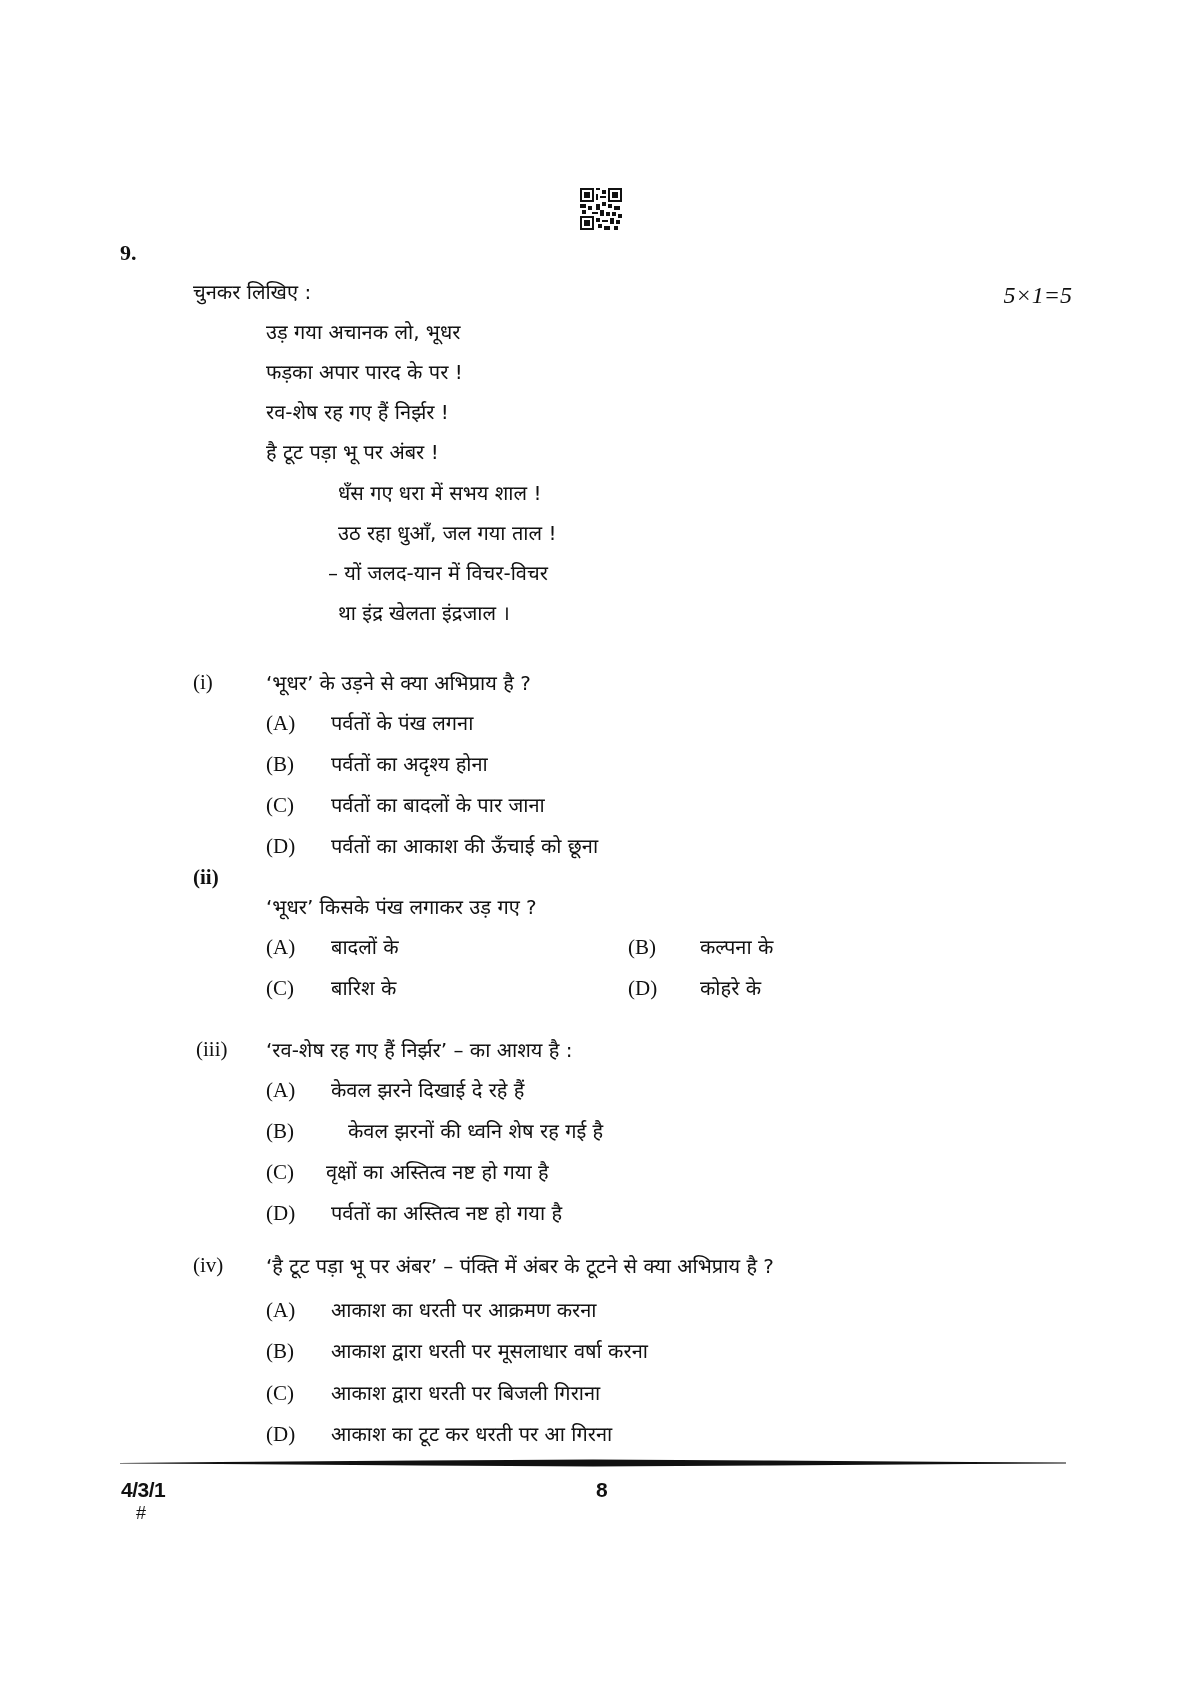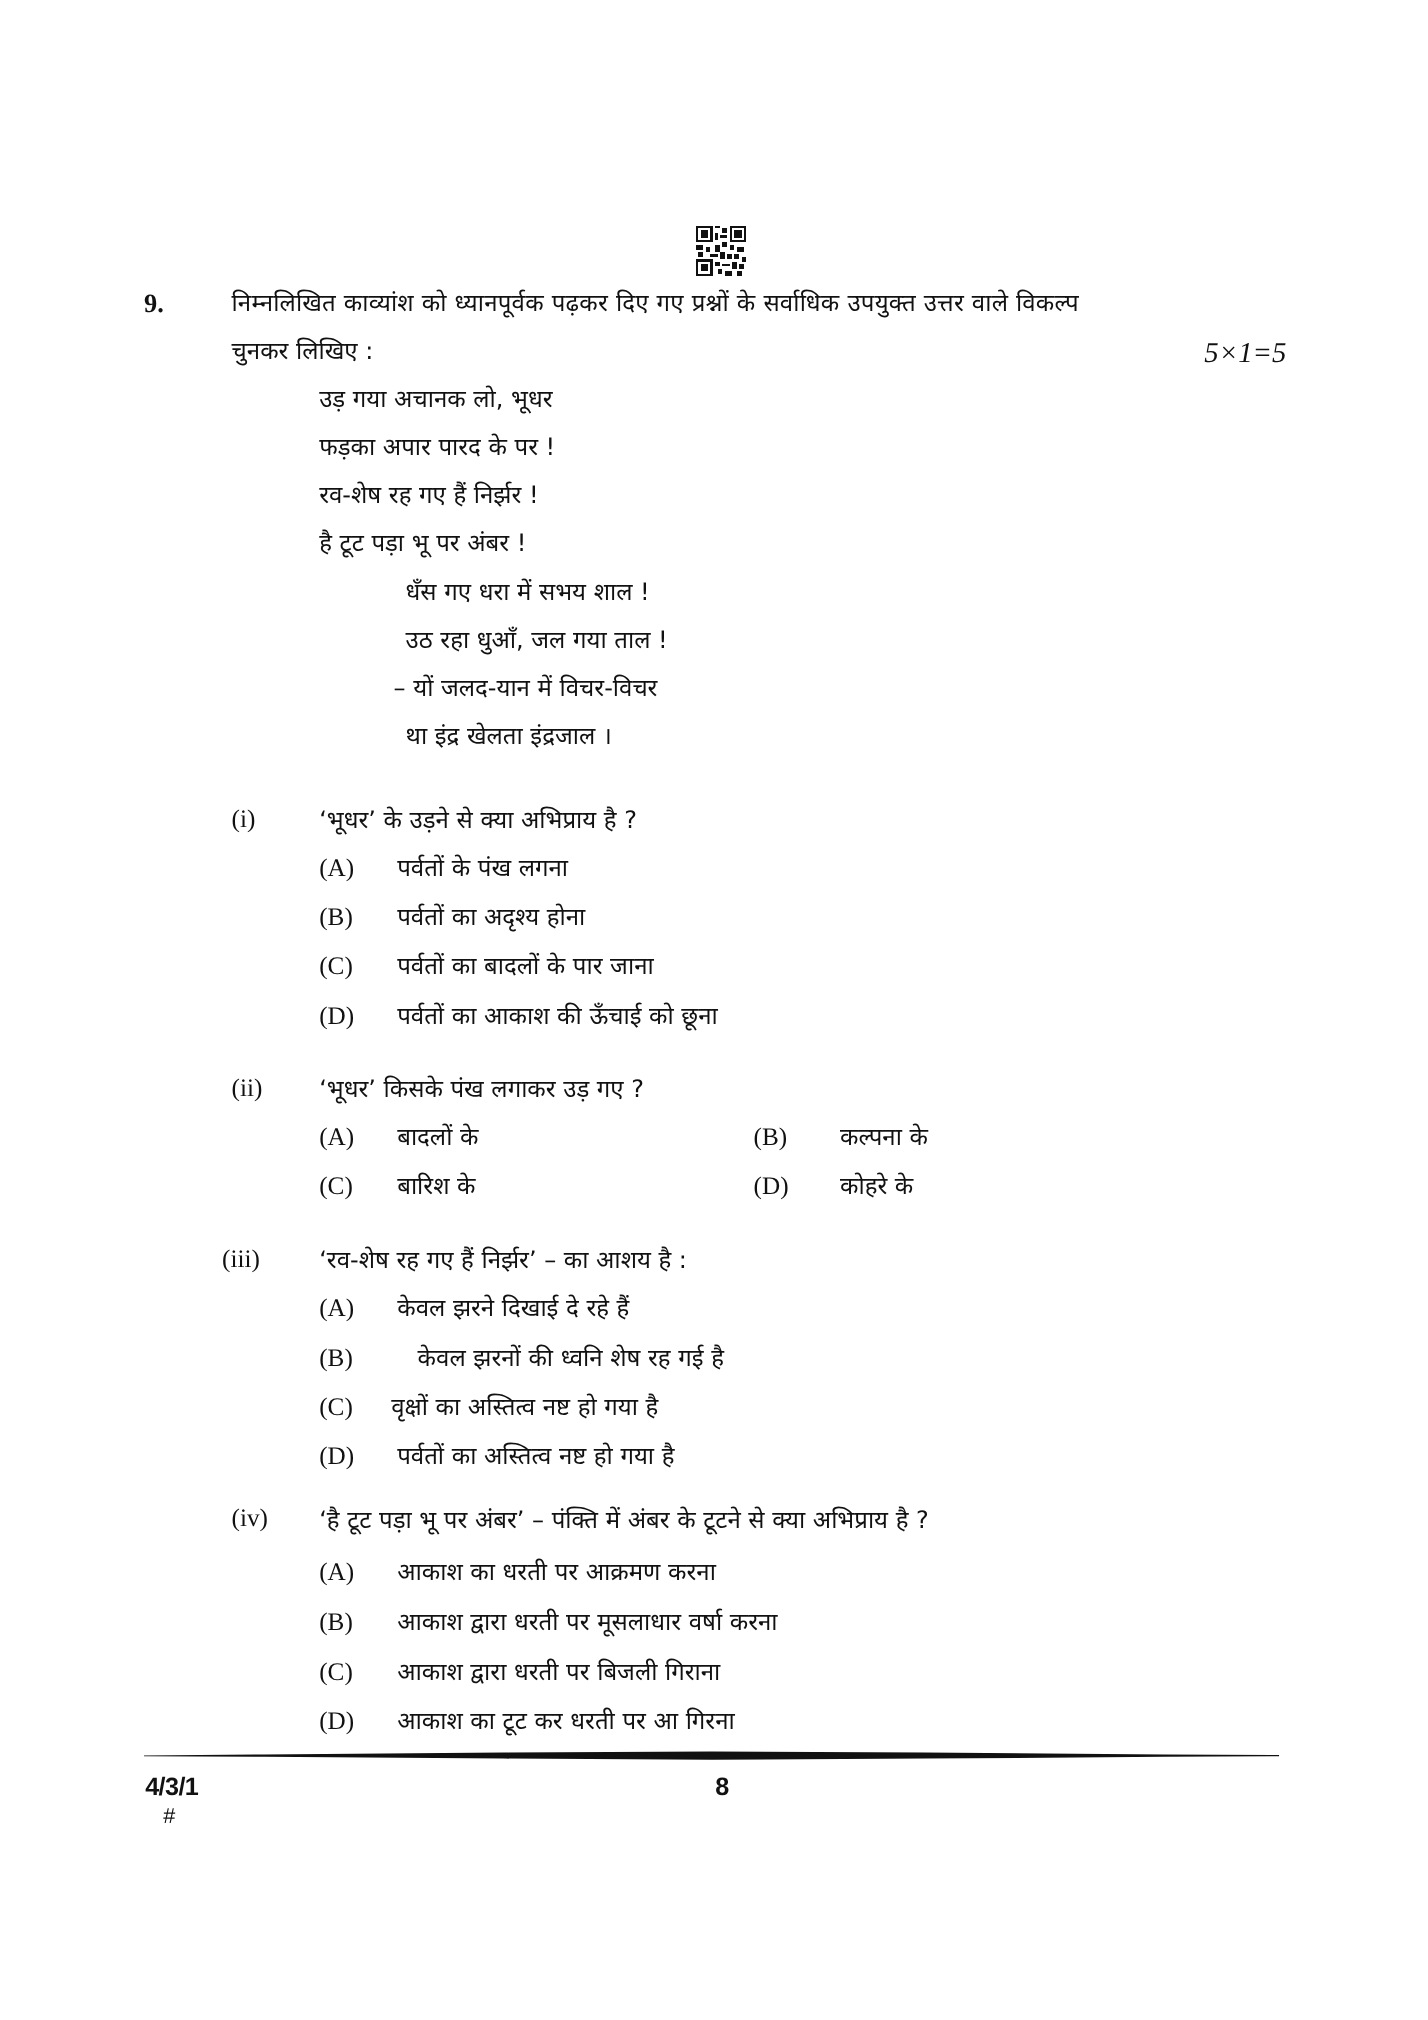--- a/index.html
+++ b/index.html
@@ -136,21 +136,20 @@
       <rect x="11" y="16" width="3" height="1" fill="#111"></rect>
       <rect x="15" y="15" width="2" height="3" fill="#111"></rect>
       <rect x="18" y="16" width="2" height="2" fill="#111"></rect>
       <rect x="9" y="18" width="2" height="2" fill="#111"></rect>
       <rect x="12" y="19" width="3" height="2" fill="#111"></rect>
       <rect x="17" y="19" width="2" height="2" fill="#111"></rect>
     </svg>
   </div>
 
   <div class="qnum">9.</div>
-  <div class="deva instr1">निम्नलिखित काव्यांश को ध्यानपूर्वक पढ़कर दिए गए प्रश्नों के सर्वाधिक उपयुक्त उत्तर वाले विकल्प</div>
   <div class="deva instr2">चुनकर लिखिए :</div>
   <div class="marks">5×1=5</div>
 
   <div>
     <div class="deva poem-line" style="left:266px; top:322px;">उड़ गया अचानक लो, भूधर</div>
     <div class="deva poem-line" style="left:266px; top:362px;">फड़का अपार पारद के पर !</div>
     <div class="deva poem-line" style="left:266px; top:402px;">रव-शेष रह गए हैं निर्झर !</div>
     <div class="deva poem-line" style="left:266px; top:442px;">है टूट पड़ा भू पर अंबर !</div>
   </div>
 
@@ -172,38 +171,38 @@
     <div class="deva" style="position:absolute; left:331px; top:754px;">पर्वतों का अदृश्य होना</div>
 
     <div class="opt-label" style="left:266px; top:795px;">(C)</div>
     <div class="deva" style="position:absolute; left:331px; top:795px;">पर्वतों का बादलों के पार जाना</div>
 
     <div class="opt-label" style="left:266px; top:836px;">(D)</div>
     <div class="deva" style="position:absolute; left:331px; top:836px;">पर्वतों का आकाश की ऊँचाई को छूना</div>
   </div>
 
   <div>
-    <div class="sub-num" style="left:193px; top:896px;">(ii)</div>
+    <div class="sub-num" style="left:193px; top:867px;font-weight:bold;">(ii)</div>
     <div class="deva" style="position:absolute; left:266px; top:897px;">‘भूधर’ किसके पंख लगाकर उड़ गए ?</div>
 
     <div class="opt-label" style="left:266px; top:937px;">(A)</div>
     <div class="deva" style="position:absolute; left:331px; top:937px;">बादलों के</div>
 
     <div class="opt-label" style="left:628px; top:937px;">(B)</div>
     <div class="deva" style="position:absolute; left:700px; top:937px;">कल्पना के</div>
 
     <div class="opt-label" style="left:266px; top:978px;">(C)</div>
     <div class="deva" style="position:absolute; left:331px; top:978px;">बारिश के</div>
 
     <div class="opt-label" style="left:628px; top:978px;">(D)</div>
     <div class="deva" style="position:absolute; left:700px; top:978px;">कोहरे के</div>
   </div>
 
   <div>
-    <div class="sub-num" style="left:185px; top:1039px;">(iii)</div>
+    <div class="sub-num" style="left:196px; top:1039px;">(iii)</div>
     <div class="deva" style="position:absolute; left:266px; top:1040px;">‘रव-शेष रह गए हैं निर्झर’ – का आशय है :</div>
 
     <div class="opt-label" style="left:266px; top:1080px;">(A)</div>
     <div class="deva" style="position:absolute; left:331px; top:1080px;">केवल झरने दिखाई दे रहे हैं</div>
 
     <div class="opt-label" style="left:266px; top:1121px;">(B)</div>
     <div class="deva" style="position:absolute; left:348px; top:1121px;">केवल झरनों की ध्वनि शेष रह गई है</div>
 
     <div class="opt-label" style="left:266px; top:1162px;">(C)</div>
     <div class="deva" style="position:absolute; left:326px; top:1162px;">वृक्षों का अस्तित्व नष्ट हो गया है</div>

